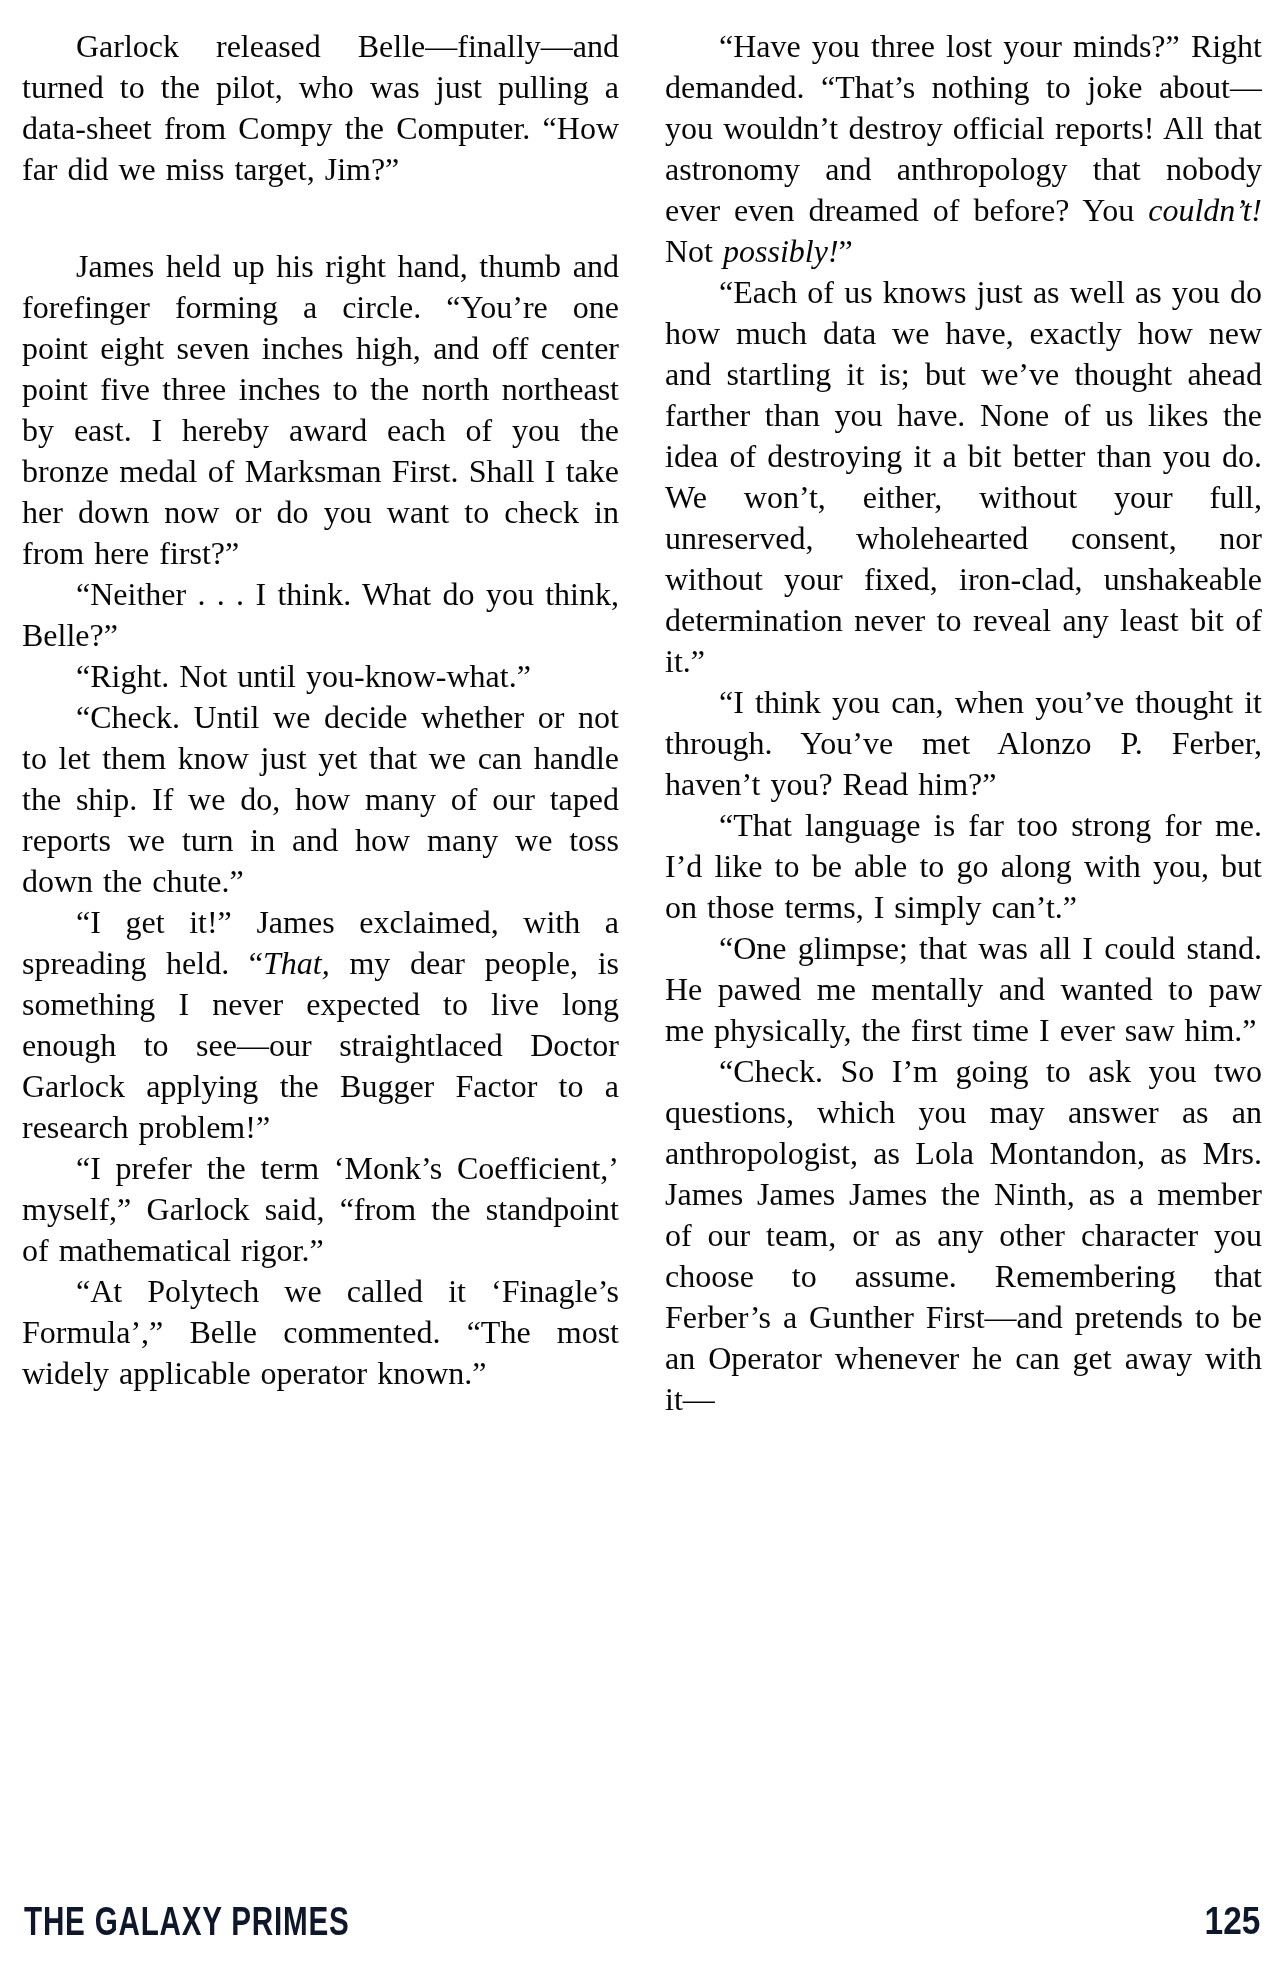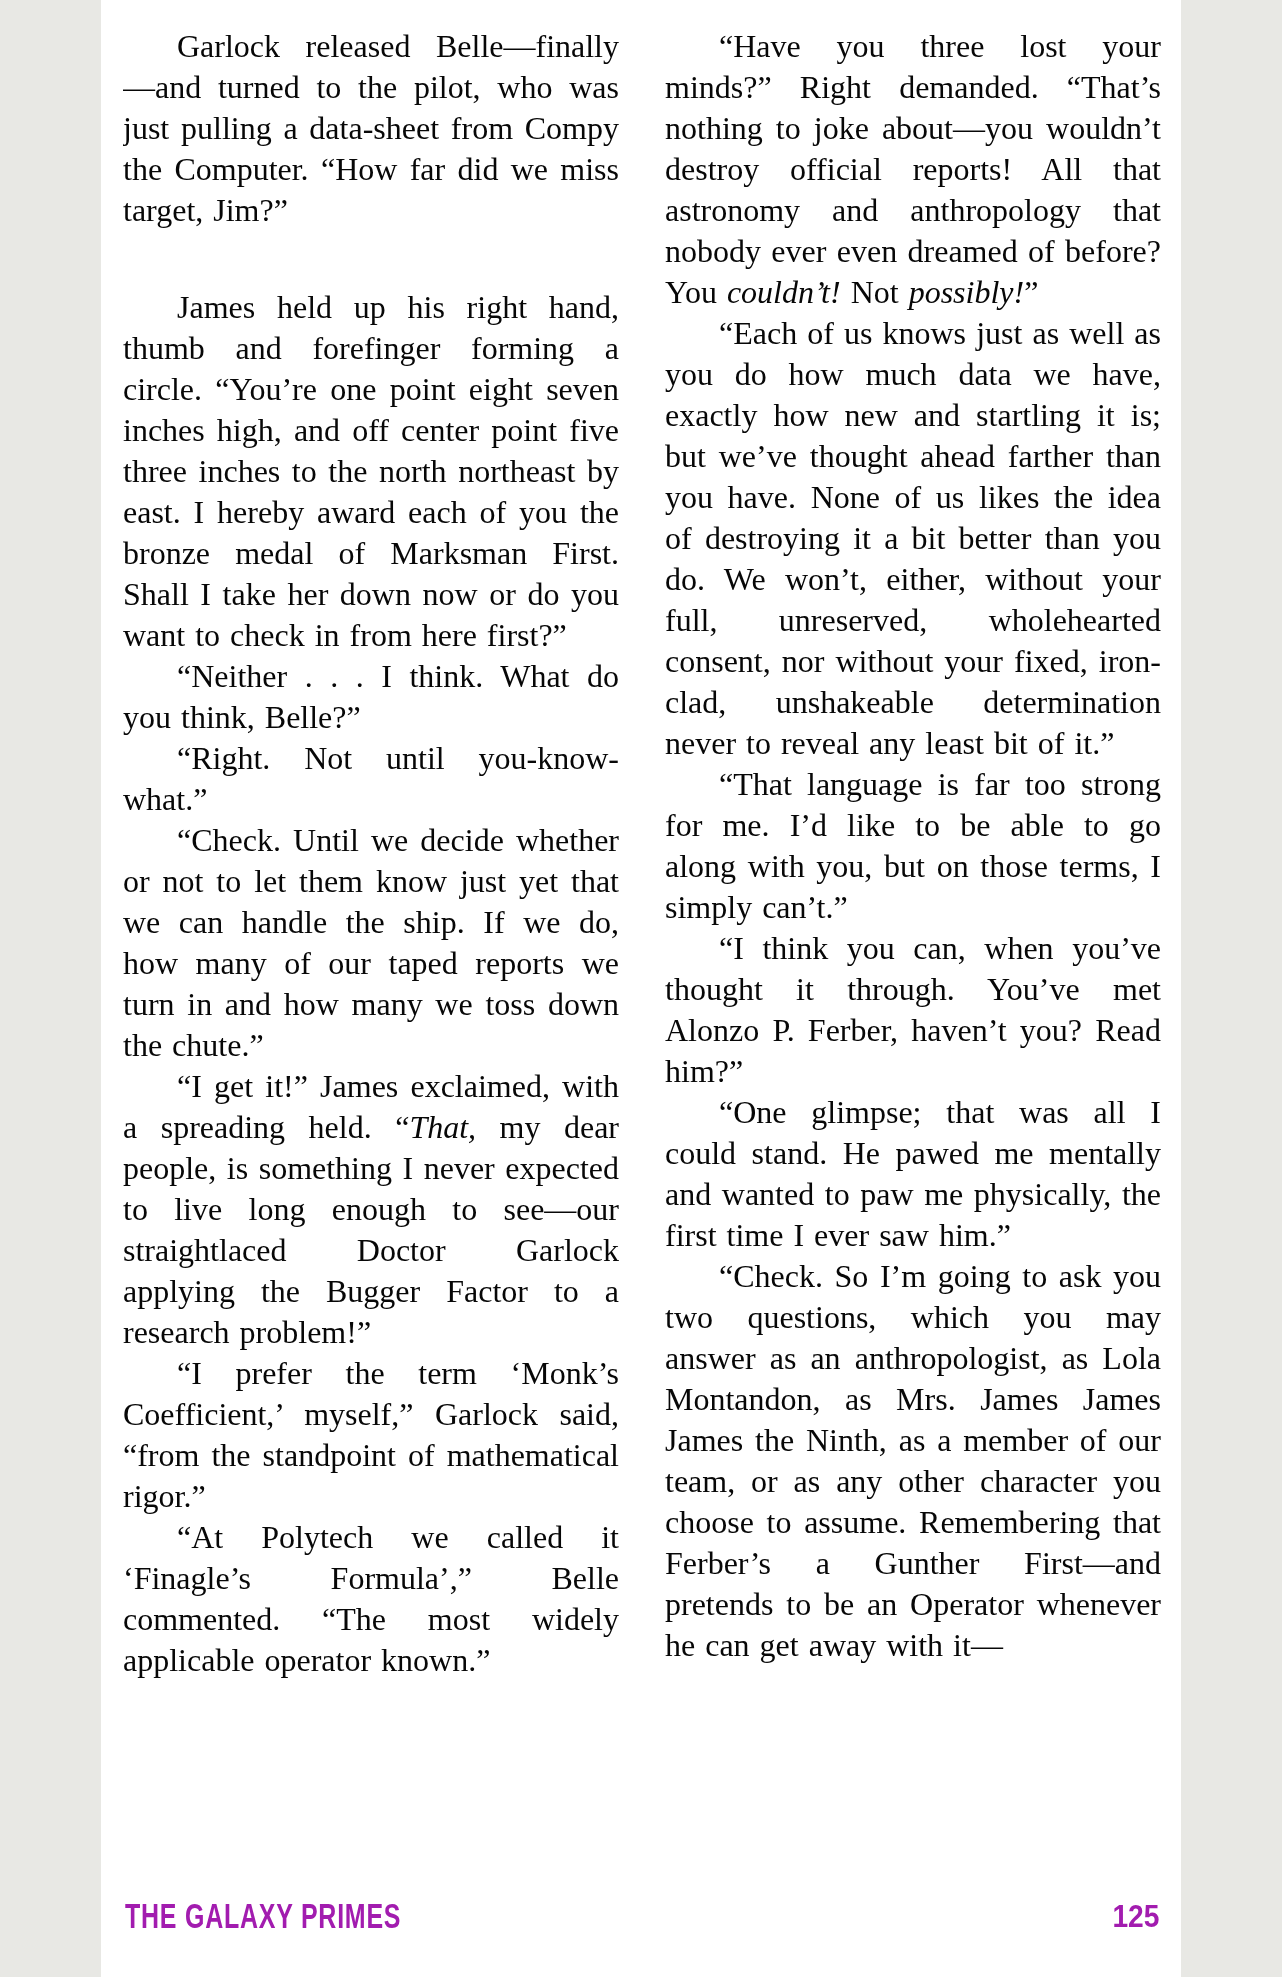--- a/index.html
+++ b/index.html
@@ -1,24 +1,24 @@
 <!DOCTYPE html>
 <html><head>
 <meta charset="utf-8">
 <style>
   html, body { margin: 0; padding: 0; background: #e8e8e4; }
   .page {
     position: relative;
-    width: 1080px;
+    width: 1282px;
     height: 1977px;
     margin: 0 auto;
     background: #ffffff;
     color: #070707;
     box-sizing: border-box;
-    padding: 26px 20px 8px 22px;
+    padding: 26px 20px 0 22px;
     display: flex;
     flex-direction: column;
     font-family: "Liberation Serif", "DejaVu Serif", serif;
   }
   .columns {
     display: flex;
     gap: 46px;
     flex: 1 1 auto;
     overflow: hidden;
   }
@@ -39,22 +39,22 @@
   }
   .para em { }
   .footer {
     flex: 0 0 auto;
     display: flex;
     justify-content: space-between;
     align-items: baseline;
     padding: 30px 2px 34px 2px;
     font-family: "Liberation Sans", "DejaVu Sans", sans-serif;
     font-weight: bold;
-    font-size: 32px;
-    color: #a21caf;
+    font-size: 38px;
+    color: #0f172a;
   }
   .book-title {
     letter-spacing: 1px;
     transform: scaleX(0.78) scaleY(1.08);
     transform-origin: left center;
     white-space: nowrap;
   }
   .page-number {
     transform: scaleX(0.88);
     transform-origin: right center;
@@ -71,22 +71,22 @@
         <p class="para"><span>“Neither . . . I think. What do you think, Belle?”</span></p>
         <p class="para"><span>“Right. Not until you-know-what.”</span></p>
         <p class="para"><span>“Check. Until we decide whether or not to let them know just yet that we can handle the ship. If we do, how many of our taped reports we turn in and how many we toss down the chute.”</span></p>
         <p class="para"><span>“I get it!” James exclaimed, with a spreading held. “</span><em>That,</em><span> my dear people, is something I never expected to live long enough to see—our straightlaced Doctor Garlock applying the Bugger Factor to a research problem!”</span></p>
         <p class="para"><span>“I prefer the term ‘Monk’s Coefficient,’ myself,” Garlock said, “from the standpoint of mathematical rigor.”</span></p>
         <p class="para"><span>“At Polytech we called it ‘Finagle’s Formula’,” Belle commented. “The most widely applicable operator known.”</span></p>
       </div>
     <div class="column" id="col-right">
         <p class="para"><span>“Have you three lost your minds?” Right demanded. “That’s nothing to joke about—you wouldn’t destroy official reports! All that astronomy and anthropology that nobody ever even dreamed of before? You </span><em>couldn’t!</em><span> Not </span><em>possibly!</em><span>”</span></p>
         <p class="para"><span>“Each of us knows just as well as you do how much data we have, exactly how new and startling it is; but we’ve thought ahead farther than you have. None of us likes the idea of destroying it a bit better than you do. We won’t, either, without your full, unreserved, wholehearted consent, nor without your fixed, iron-clad, unshakeable determination never to reveal any least bit of it.”</span></p>
+        <p class="para"><span>“I think you can, when you’ve thought it through. You’ve met Alonzo P. Ferber, haven’t you? Read him?”</span></p>
         <p class="para"><span>“That language is far too strong for me. I’d like to be able to go along with you, but on those terms, I simply can’t.”</span></p>
-        <p class="para"><span>“I think you can, when you’ve thought it through. You’ve met Alonzo P. Ferber, haven’t you? Read him?”</span></p>
         <p class="para"><span>“One glimpse; that was all I could stand. He pawed me mentally and wanted to paw me physically, the first time I ever saw him.”</span></p>
         <p class="para"><span>“Check. So I’m going to ask you two questions, which you may answer as an anthropologist, as Lola Montandon, as Mrs. James James James the Ninth, as a member of our team, or as any other character you choose to assume. Remembering that Ferber’s a Gunther First—and pretends to be an Operator whenever he can get away with it—</span></p>
       </div>
   </div>
   <div class="footer">
     <div class="book-title">THE GALAXY PRIMES</div>
     <div class="page-number">125</div>
   </div>
 </div>
 

